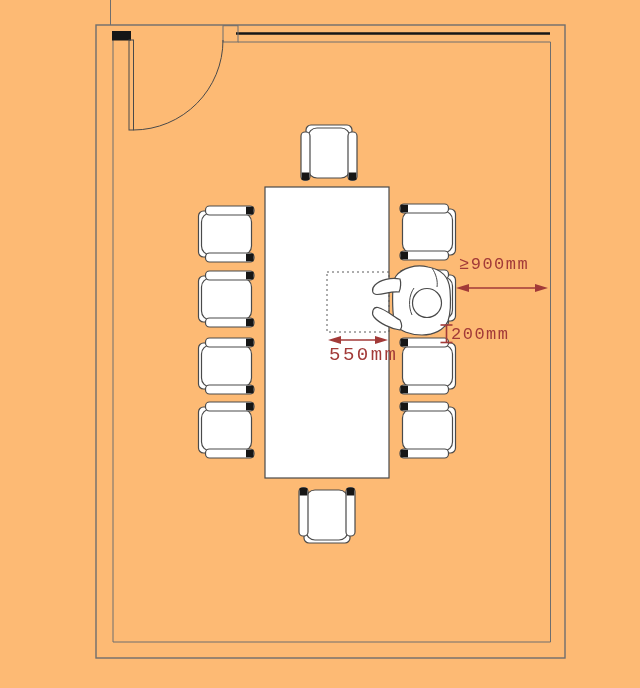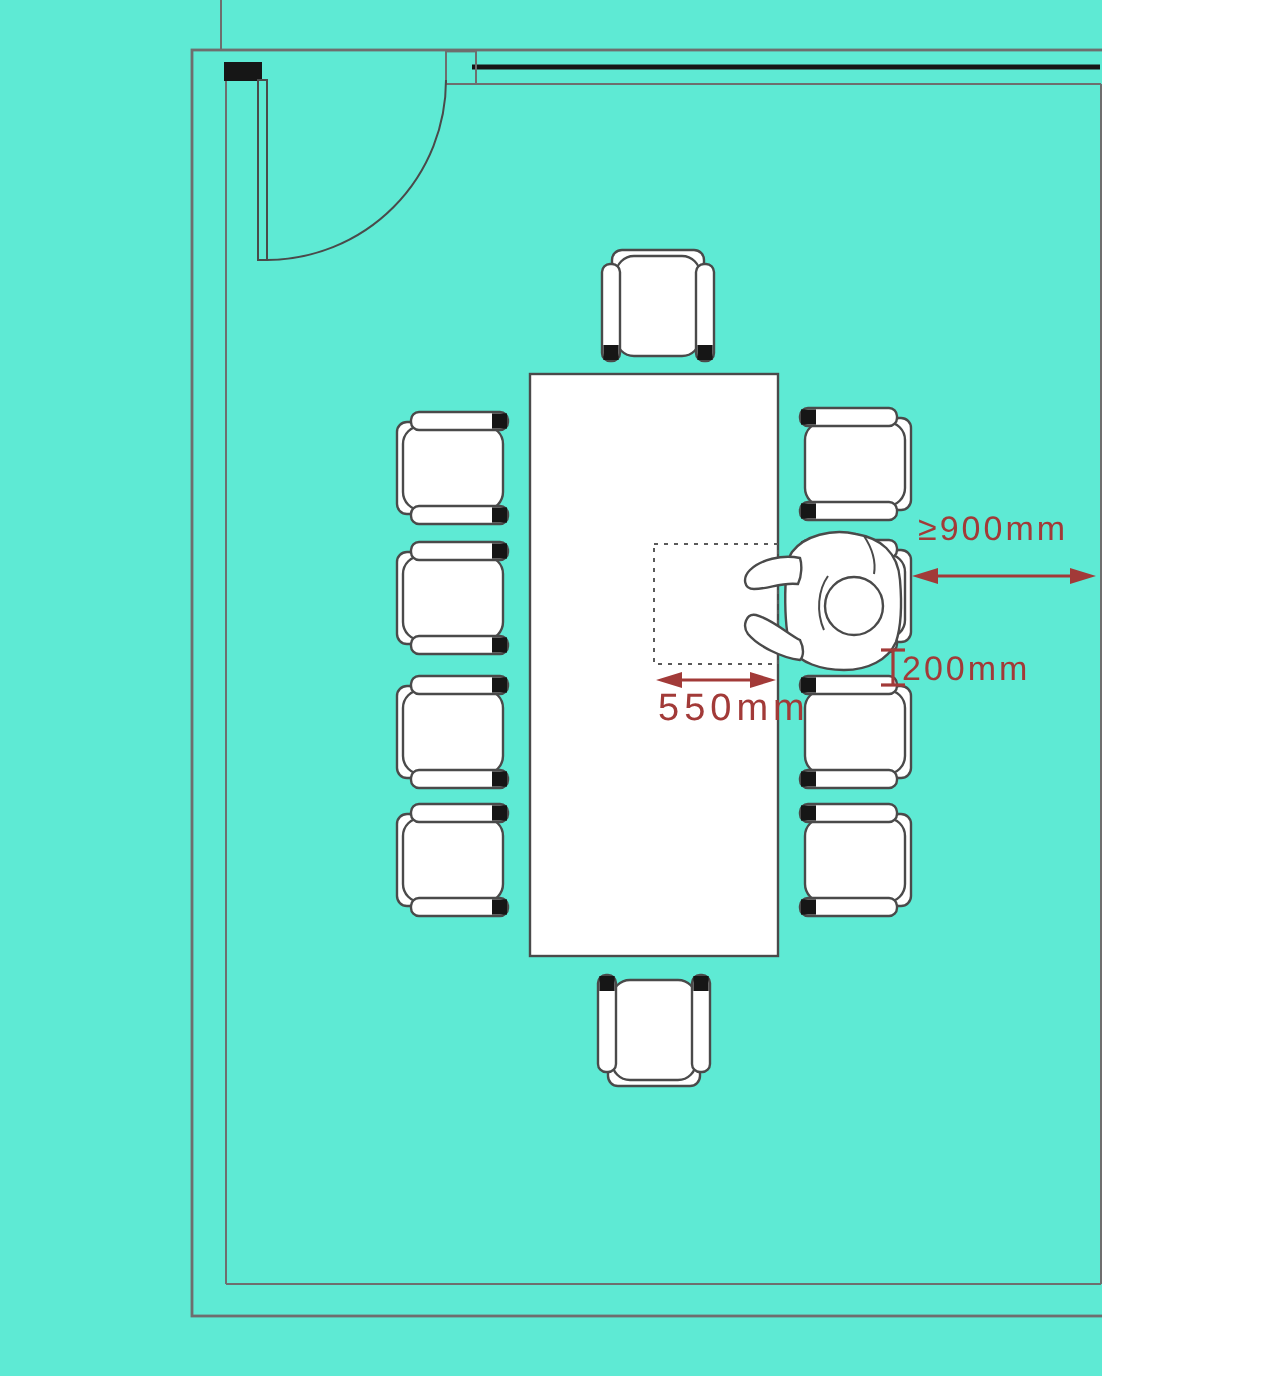--- a/index.html
+++ b/index.html
@@ -1,18 +1,18 @@
 <!DOCTYPE html>
 <html style="--dim: #a23a38; --wall: #6e6e6e; --furn: #4a4a4a; --dark: #161616;"><head>
 <meta charset="utf-8">
 <style>
   html,body{margin:0;padding:0;background:#fff;}
   .canvas{
-    position:relative;width:551px;height:688px;background:#5eead4;overflow:hidden;
-    font-family:Liberation Sans, sans-serif;
+    position:relative;width:640px;height:688px;background:#fdba74;overflow:hidden;
+    font-family:Liberation Mono, monospace;
   }
   svg{position:absolute;left:0;top:0;}
   .wall{stroke:var(--wall,#6e6e6e);stroke-width:1.4;fill:none;}
   .wall-thin{stroke:var(--wall,#6e6e6e);stroke-width:1;fill:none;}
   .dark-line{stroke:var(--dark,#161616);stroke-width:2.6;fill:none;}
   .dark-fill{fill:var(--dark,#161616);stroke:none;}
   .furn{stroke:var(--furn,#4a4a4a);stroke-width:1.2;fill:#fff;}
   .furn-line{stroke:var(--furn,#4a4a4a);stroke-width:1;fill:none;}
   .dashed{stroke:#5a5a5a;stroke-width:1;fill:none;stroke-dasharray:2 3;}
   .dim-line{stroke:var(--dim,#a23a38);stroke-width:1.6;fill:none;}

